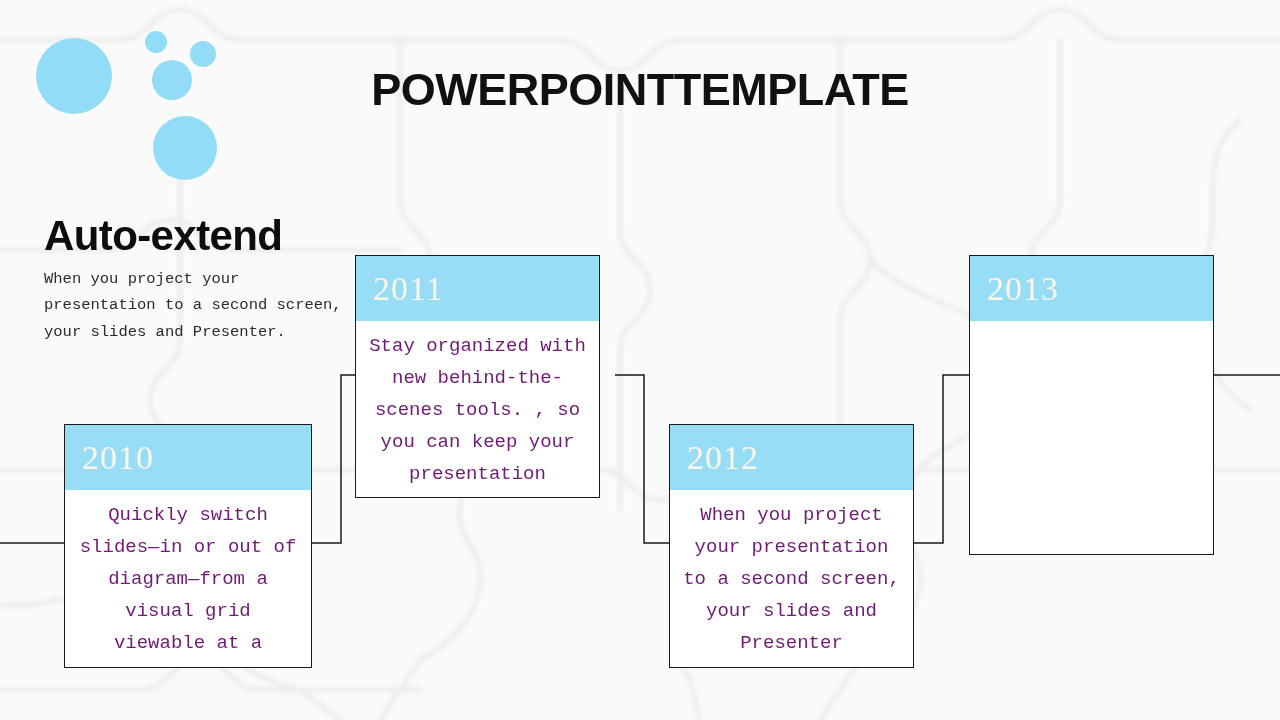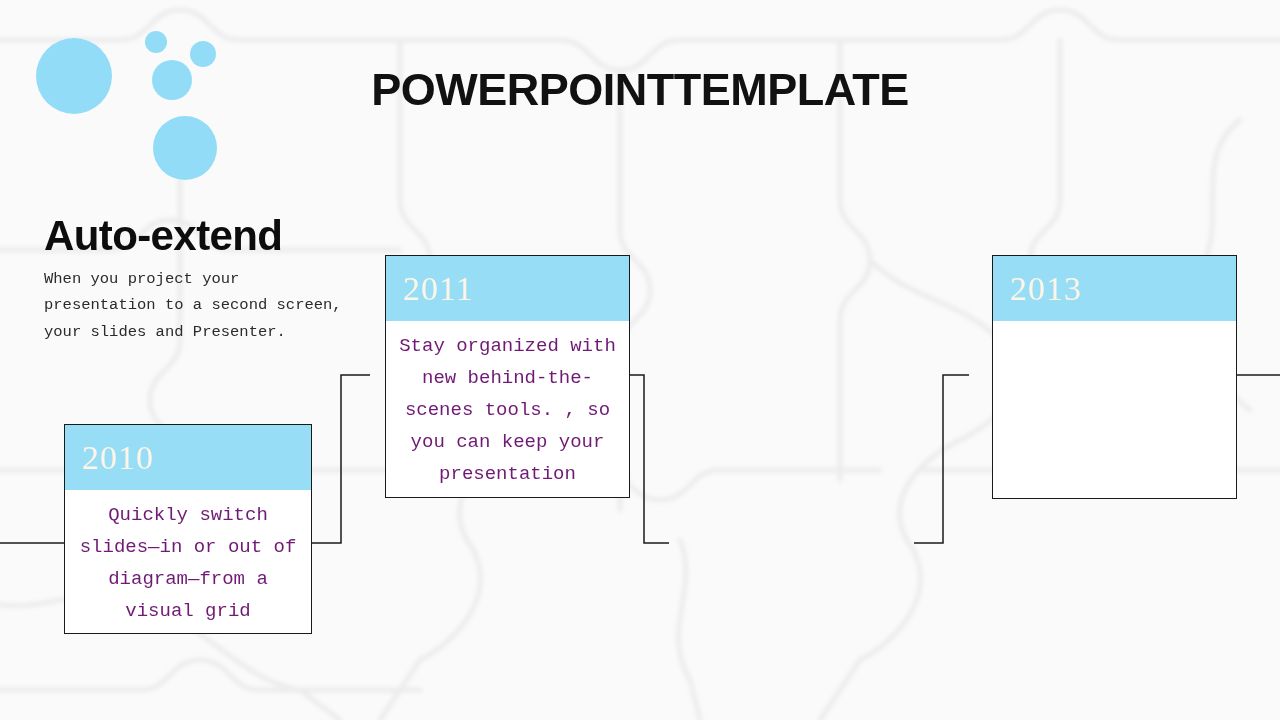--- a/index.html
+++ b/index.html
@@ -122,24 +122,24 @@
   .card-body {
     padding: 10px 9px 8px 9px;
     font-family: "Liberation Mono", monospace;
     font-size: 19px;
     line-height: 1.68;
     color: #701a75;
     box-sizing: border-box;
     text-align: center;
   }
 
-  #card-2010 { left: 64px;  top: 424px; width: 248px; height: 210px; }
-  #card-2011 { left: 385px; top: 255px; width: 245px; height: 243px; }
+  #card-2010 { left: 64px;  top: 424px; width: 248px; height: 244px; }
+  #card-2011 { left: 355px; top: 255px; width: 245px; height: 243px; }
   #card-2012 { left: 669px; top: 424px; width: 245px; height: 244px; }
-  #card-2013 { left: 992px; top: 255px; width: 245px; height: 244px; }
+  #card-2013 { left: 969px; top: 255px; width: 245px; height: 300px; }
 </style>
 </head>
 <body>
 
 <div id="slide">
 
   <svg id="bg-pattern" viewBox="0 0 1280 720" xmlns="http://www.w3.org/2000/svg">
     <defs>
       <filter id="soft" x="-20%" y="-20%" width="140%" height="140%">
         <feGaussianBlur stdDeviation="2.2"></feGaussianBlur>
@@ -207,20 +207,26 @@
     <div class="card-body">Quickly switch slides—in or out of diagram—from a visual grid viewable at a glance.</div>
   </div>
 
   <div id="card-2011" class="year-card">
     <div class="card-header">
       <span class="card-year">2011</span>
     </div>
     <div class="card-body">Stay organized with new behind-the-scenes tools. , so you can keep your presentation focused.</div>
   </div>
 
+  <div id="card-2012" class="year-card">
+    <div class="card-header">
+      <span class="card-year">2012</span>
+    </div>
+    <div class="card-body">When you project your presentation to a second screen, your slides and Presenter</div>
+  </div>
 
   <div id="card-2013" class="year-card">
     <div class="card-header">
       <span class="card-year">2013</span>
     </div>
   </div>
 
 </div>
 
 </body></html>

